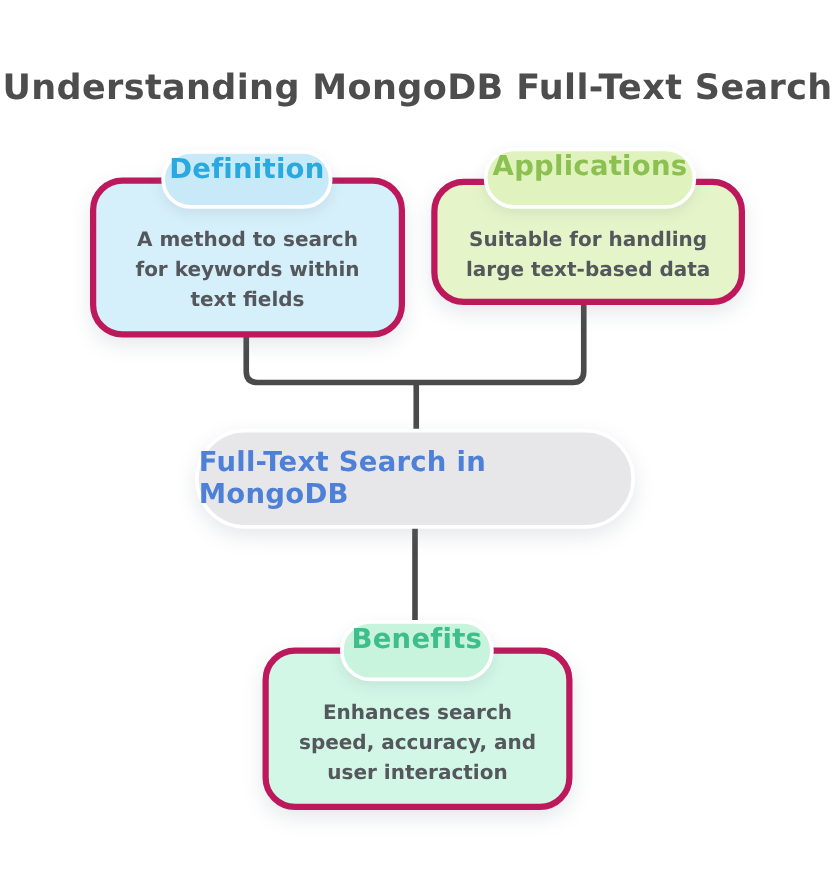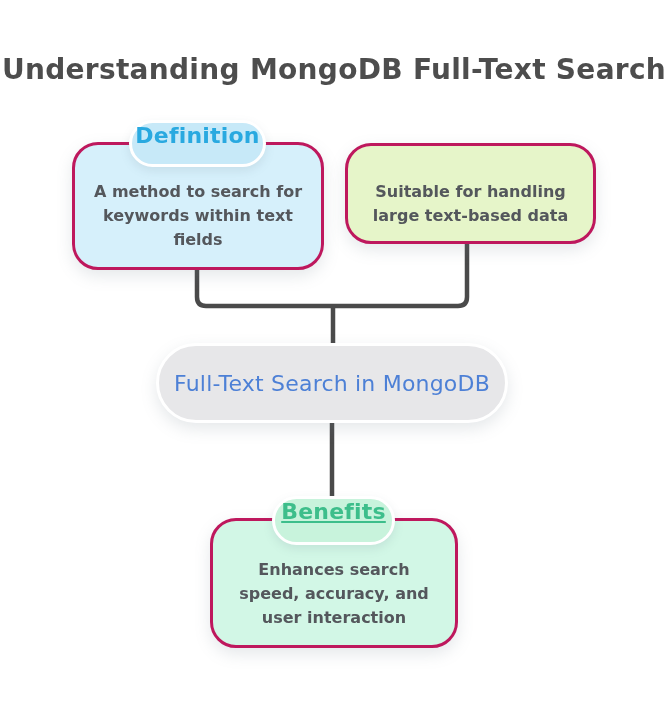--- a/index.html
+++ b/index.html
@@ -29,21 +29,21 @@
   .connectors {
     position: absolute;
     top: 0;
     left: 0;
     z-index: 1;
   }
   .node-body {
     position: absolute;
     z-index: 2;
     box-sizing: border-box;
-    border: 3px solid #be185d;
+    border: 5px solid #be185d;
     border-radius: 26px;
     box-shadow: 0 6px 16px rgba(110, 125, 140, 0.18);
     display: flex;
     align-items: center;
     justify-content: center;
     text-align: center;
     font-size: 16px;
     font-weight: bold;
     line-height: 1.5;
     color: #54575C;
@@ -91,35 +91,34 @@
     left: 156px; top: 343px; width: 352px; height: 80px;
     box-sizing: border-box;
     border: 3px solid #ffffff;
     border-radius: 42px;
     background: #E7E7E9;
     box-shadow: 0 6px 16px rgba(110, 125, 140, 0.18);
     display: flex;
     align-items: center;
     justify-content: center;
     font-size: 22px;
-    font-weight: normal;
+    font-weight: bold;
     color: #4D80D6;
     letter-spacing: 0.2px;
   }
   
   .benefits-body {
     left: 210px; top: 518px; width: 248px; height: 130px;
     background: #D2F7E6;
     padding: 28px 16px 6px 16px;
   }
   .benefits-pill {
     left: 272px; top: 496px; width: 123px; height: 49px;
     background: #C8F3DC;
     color: #3DBE8B;
-    text-decoration: underline;
   }
 </style>
 </head>
 <body>
 
 <div class="canvas">
 
   <div class="diagram-title">Understanding MongoDB Full-Text Search</div>
 
   <svg class="connectors" width="668" height="708" viewBox="0 0 668 708">
@@ -131,20 +130,23 @@
   <div class="node-body definition-body">
     <span>A method to search for keywords within text fields</span>
   </div>
   <div class="node-pill definition-pill">
     <span>Definition</span>
   </div>
 
   <div class="node-body applications-body">
     <span>Suitable for handling large text-based data</span>
   </div>
+  <div class="node-pill applications-pill">
+    <span>Applications</span>
+  </div>
 
   <div class="center-node">
     <span>Full-Text Search in MongoDB</span>
   </div>
 
   <div class="node-body benefits-body">
     <span>Enhances search speed, accuracy, and user interaction</span>
   </div>
   <div class="node-pill benefits-pill">
     <span>Benefits</span>

